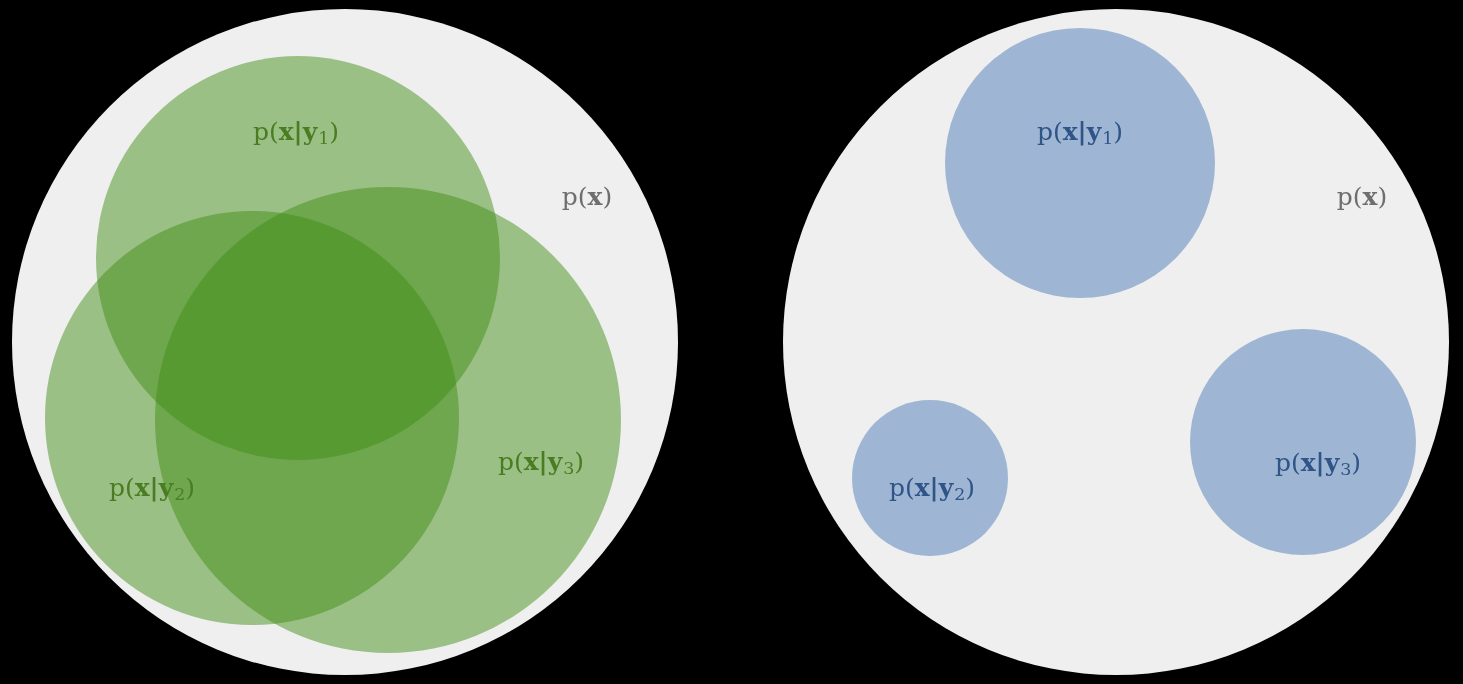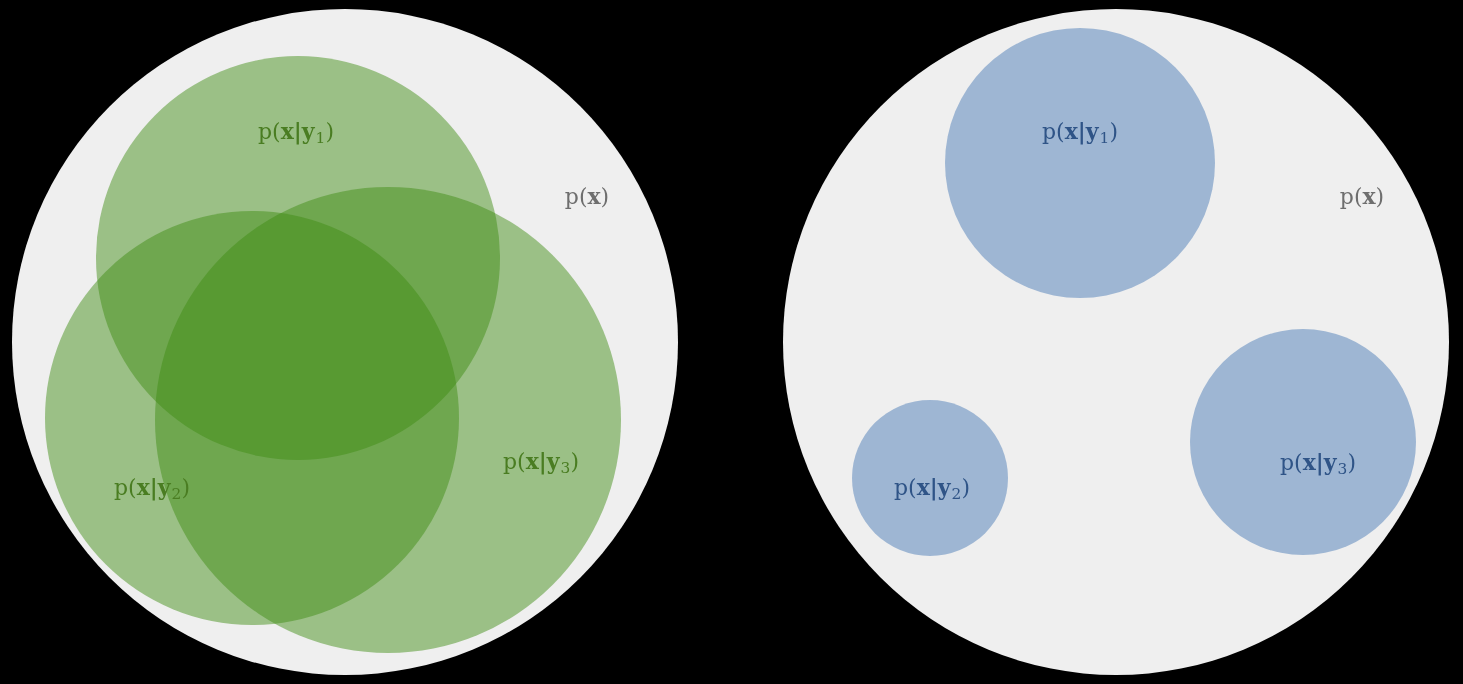--- a/index.html
+++ b/index.html
@@ -20,21 +20,21 @@
     left: 0;
     top: 0;
   }
   .subset-circle {
     fill-opacity: 0.48;
   }
   .math-label {
     position: absolute;
     transform: translate(-50%, -50%);
     white-space: nowrap;
-    font-size: 22px;
+    font-size: 25px;
     line-height: 1;
     user-select: none;
   }
   .math-label .bv {
     font-weight: bold;
   }
   .math-label sub {
     font-size: 0.70em;
     vertical-align: -0.25em;
     line-height: 0;

